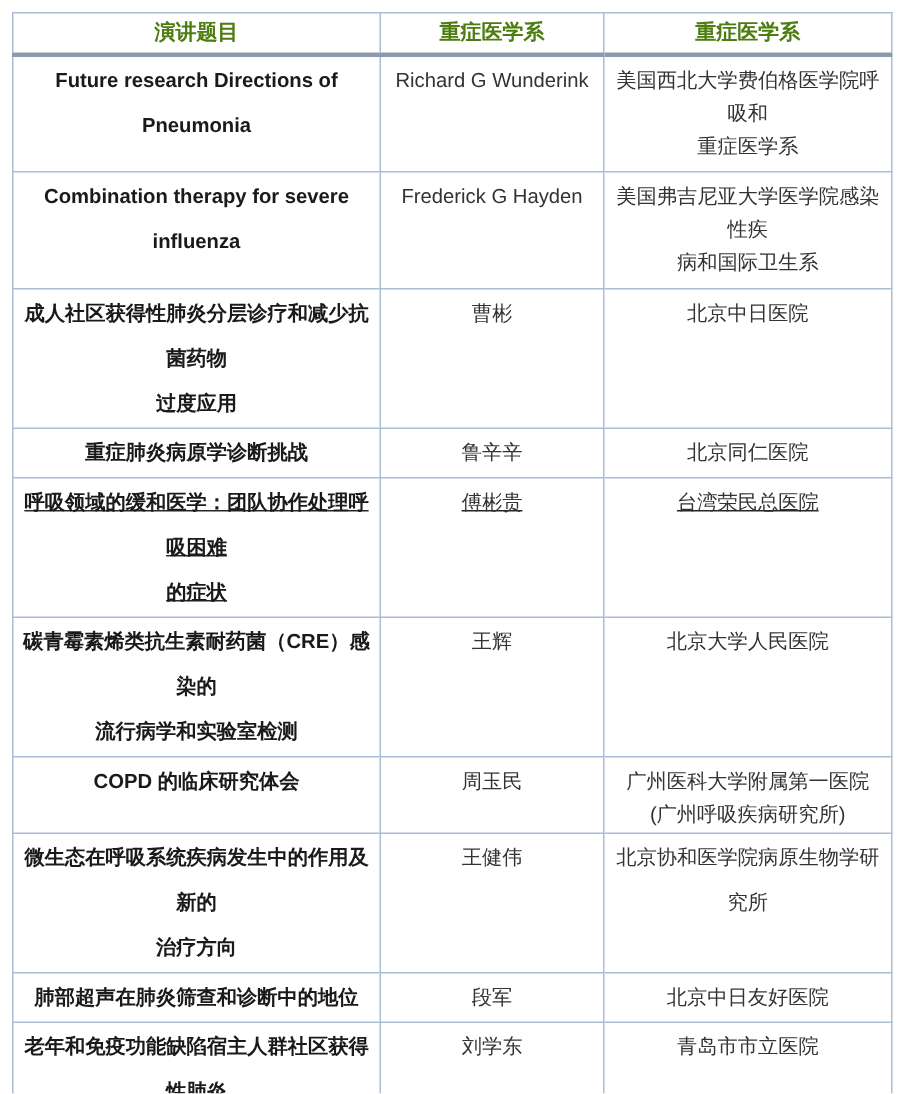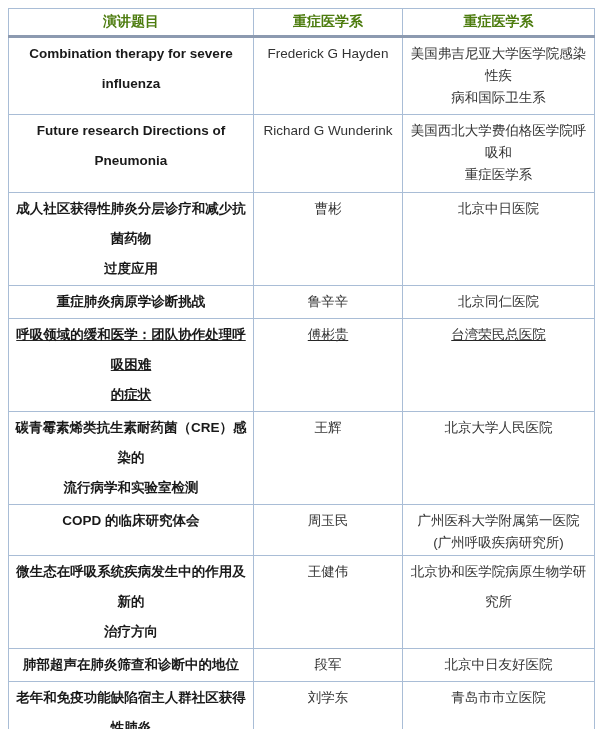--- a/index.html
+++ b/index.html
@@ -79,33 +79,33 @@
     </colgroup>
     <thead>
       <tr>
         <th>演讲题目</th>
         <th>重症医学系</th>
         <th>重症医学系</th>
       </tr>
     </thead>
     <tbody>
   <tr style="height: 78px;">
+    <td class="title-cell">Future research Directions of
+Pneumonia</td>
+    <td class="speaker-cell">Richard G Wunderink</td>
+    <td class="org-cell two-line">美国西北大学费伯格医学院呼吸和
+重症医学系</td>
+  </tr>
+
+  <tr style="height: 78px;">
     <td class="title-cell">Combination therapy for severe
 influenza</td>
     <td class="speaker-cell">Frederick G Hayden</td>
     <td class="org-cell two-line">美国弗吉尼亚大学医学院感染性疾
 病和国际卫生系</td>
-  </tr>
-
-  <tr style="height: 78px;">
-    <td class="title-cell">Future research Directions of
-Pneumonia</td>
-    <td class="speaker-cell">Richard G Wunderink</td>
-    <td class="org-cell two-line">美国西北大学费伯格医学院呼吸和
-重症医学系</td>
   </tr>
 
   <tr style="height: 62px;">
     <td class="title-cell">成人社区获得性肺炎分层诊疗和减少抗菌药物
 过度应用</td>
     <td class="speaker-cell">曹彬</td>
     <td class="org-cell">北京中日医院</td>
   </tr>
 
   <tr style="height: 32px;">

